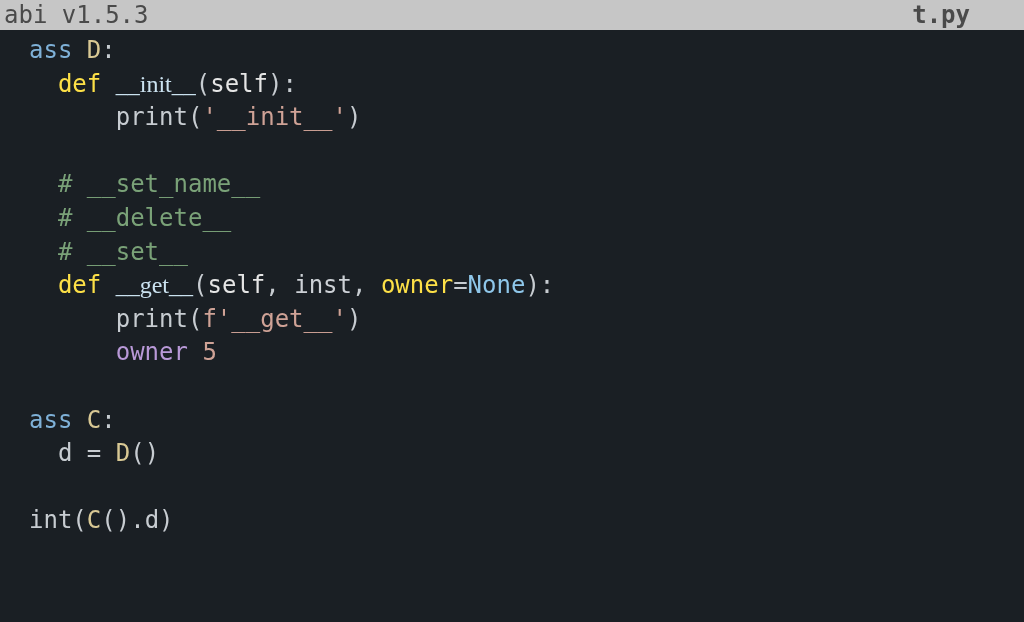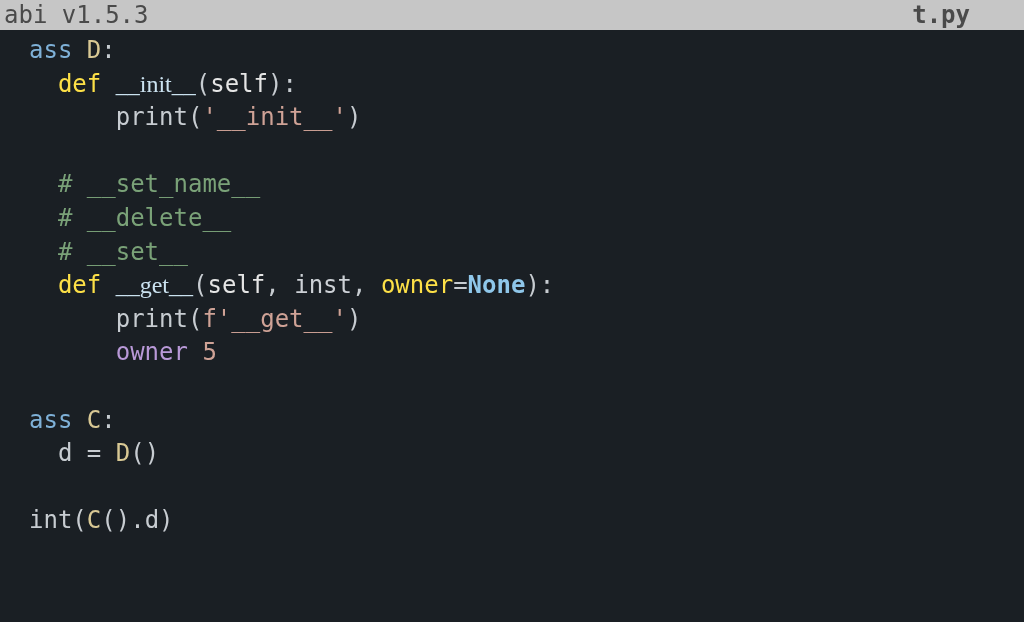--- a/index.html
+++ b/index.html
@@ -37,21 +37,21 @@
       line-height: 1.4;
       margin-left: 29px;
     }
     .line {
       white-space: pre;
       height: 33.6px;
     }
     .kw-class  { color: #7fb1d8; }
     .kw-def    { color: #fde047; }
     .kw-ret    { color: #b999d8; }
-    .kw-none   { color: #8fc7ea; font-weight: bold; }
+    .kw-none   { color: #8fc7ea; }
     .classname { color: #d8c894; }
     .fn        { color: #cbe2f0; font-family: Liberation Serif, serif; }
     .param     { color: #cdd1d6; }
     .param-kw  { color: #fde047; text-align: center; }
     .paren     { color: #c7ccd1; }
     .str       { color: #cfa296; }
     .num       { color: #cfa296; }
     .comment   { color: #7aa278; }
     .plain     { color: #c7ccd1; }
     .self      { color: #e5e5e5; }

